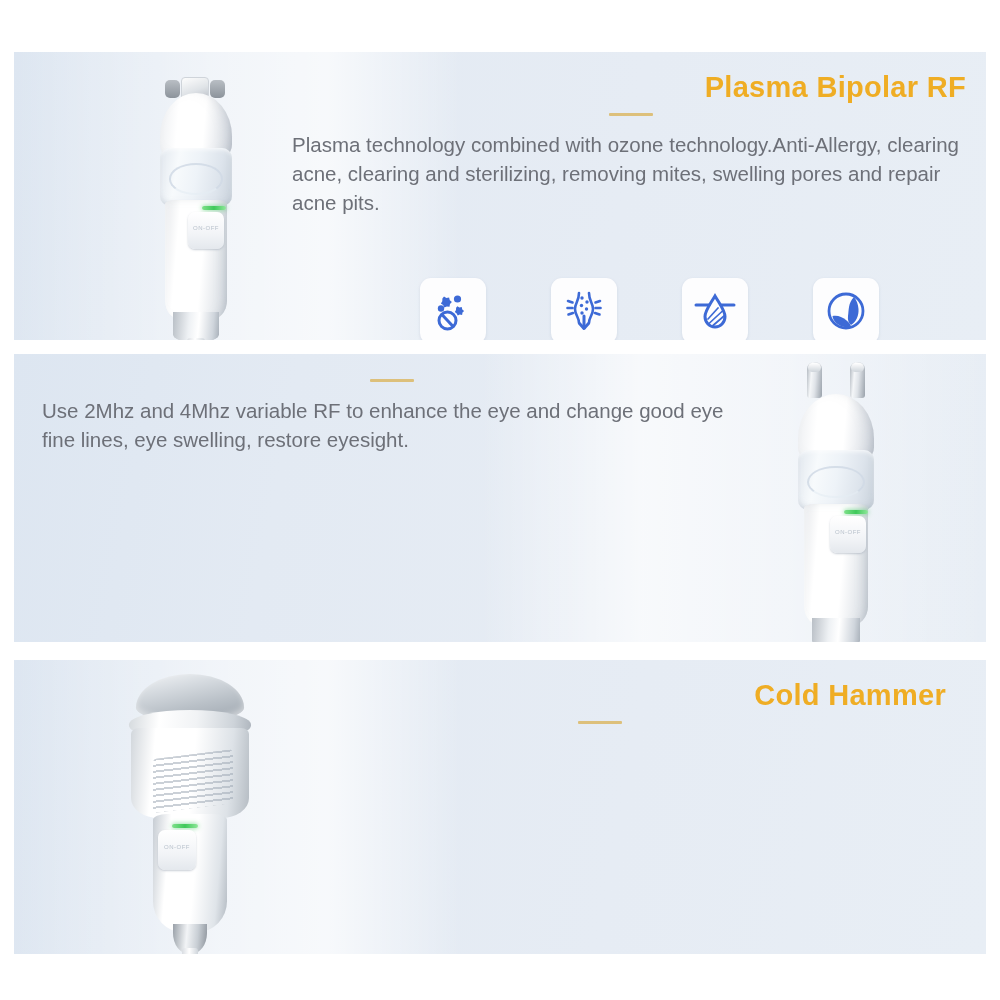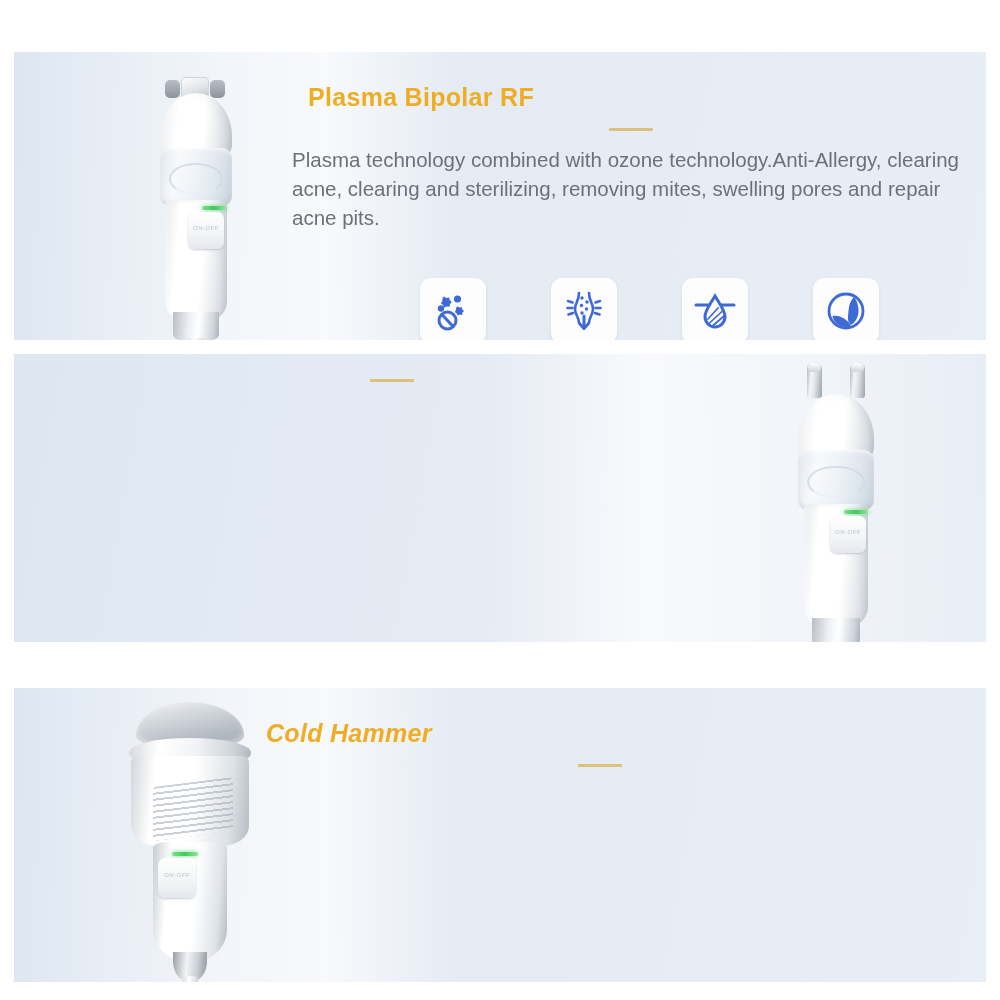--- a/index.html
+++ b/index.html
@@ -24,21 +24,21 @@
   
   .panel {
     position: absolute;
     left: 14px;
     width: 972px;
     background: linear-gradient(100deg, #dde6f1 0%, #e3eaf3 28%, #e6ecf4 62%, #e8eef5 100%);
     overflow: hidden;
   }
   #panel-plasma { top: 52px;  height: 288px; }
   #panel-bipolar { top: 354px; height: 288px; }
-  #panel-cold   { top: 688px; height: 294px; font-style: italic; }
+  #panel-cold   { top: 660px; height: 294px; }
 
   
   .panel::before {
     content: "";
     position: absolute;
     left: 0; top: 0; bottom: 0;
     width: 46%;
     background: linear-gradient(90deg, rgba(255,255,255,0.0) 0%, rgba(255,255,255,0.55) 45%, rgba(255,255,255,0.72) 70%, rgba(255,255,255,0.0) 100%);
     pointer-events: none;
   }
@@ -51,25 +51,25 @@
   .panel-inner { position: relative; width: 100%; height: 100%; }
 
   
   .textcol { position: absolute; }
   #plasma-text  { left: 278px; top: 16px;  width: 678px; }
   #bipolar-text { left: 28px;  top: 16px;  width: 700px; }
   #cold-text    { left: 236px; top: 16px;  width: 700px; }
 
   .section-title {
     color: #efad24;
-    font-size: 25px;
+    font-size: 29px;
     font-weight: bold;
     letter-spacing: 0.3px;
-    text-align: left;
-    margin: 16px;
+    text-align: right;
+    margin: 4px;
     line-height: 1.1;
   }
   .title-rule {
     width: 44px;
     height: 3px;
     background: #ddc07b;
     margin: 9px auto 0 auto;
     border-radius: 1px;
   }
   .section-body {
@@ -396,20 +396,21 @@
         <div class="hp-body" style="top:142px; width:64px; height:122px;
              border-radius:10px 10px 28% 28% / 4px 4px 16% 16%;"></div>
         <div class="hp-led" style="left:78px; top:148px; width:24px;"></div>
         <div class="hp-switch" style="left:64px; top:154px; width:36px; height:24px; padding-top:13px;">ON-OFF</div>
         <div class="hp-neck" style="top:256px; width:48px; height:30px;"></div>
 
       </div>
 
       <div class="textcol" id="bipolar-text">
         <div class="title-rule"></div>
+        <p class="section-body">Use 2Mhz and 4Mhz variable RF to enhance the eye and change good eye fine lines, eye swelling, restore eyesight.</p>
       </div>
 
     </div>
   </section>
 
   <section class="panel" id="panel-cold">
     <div class="panel-inner">
 
       <div class="device" style="left:96px; top:6px; width:160px; height:290px;">
         <div class="ch-plate" style="top:8px;"></div>

